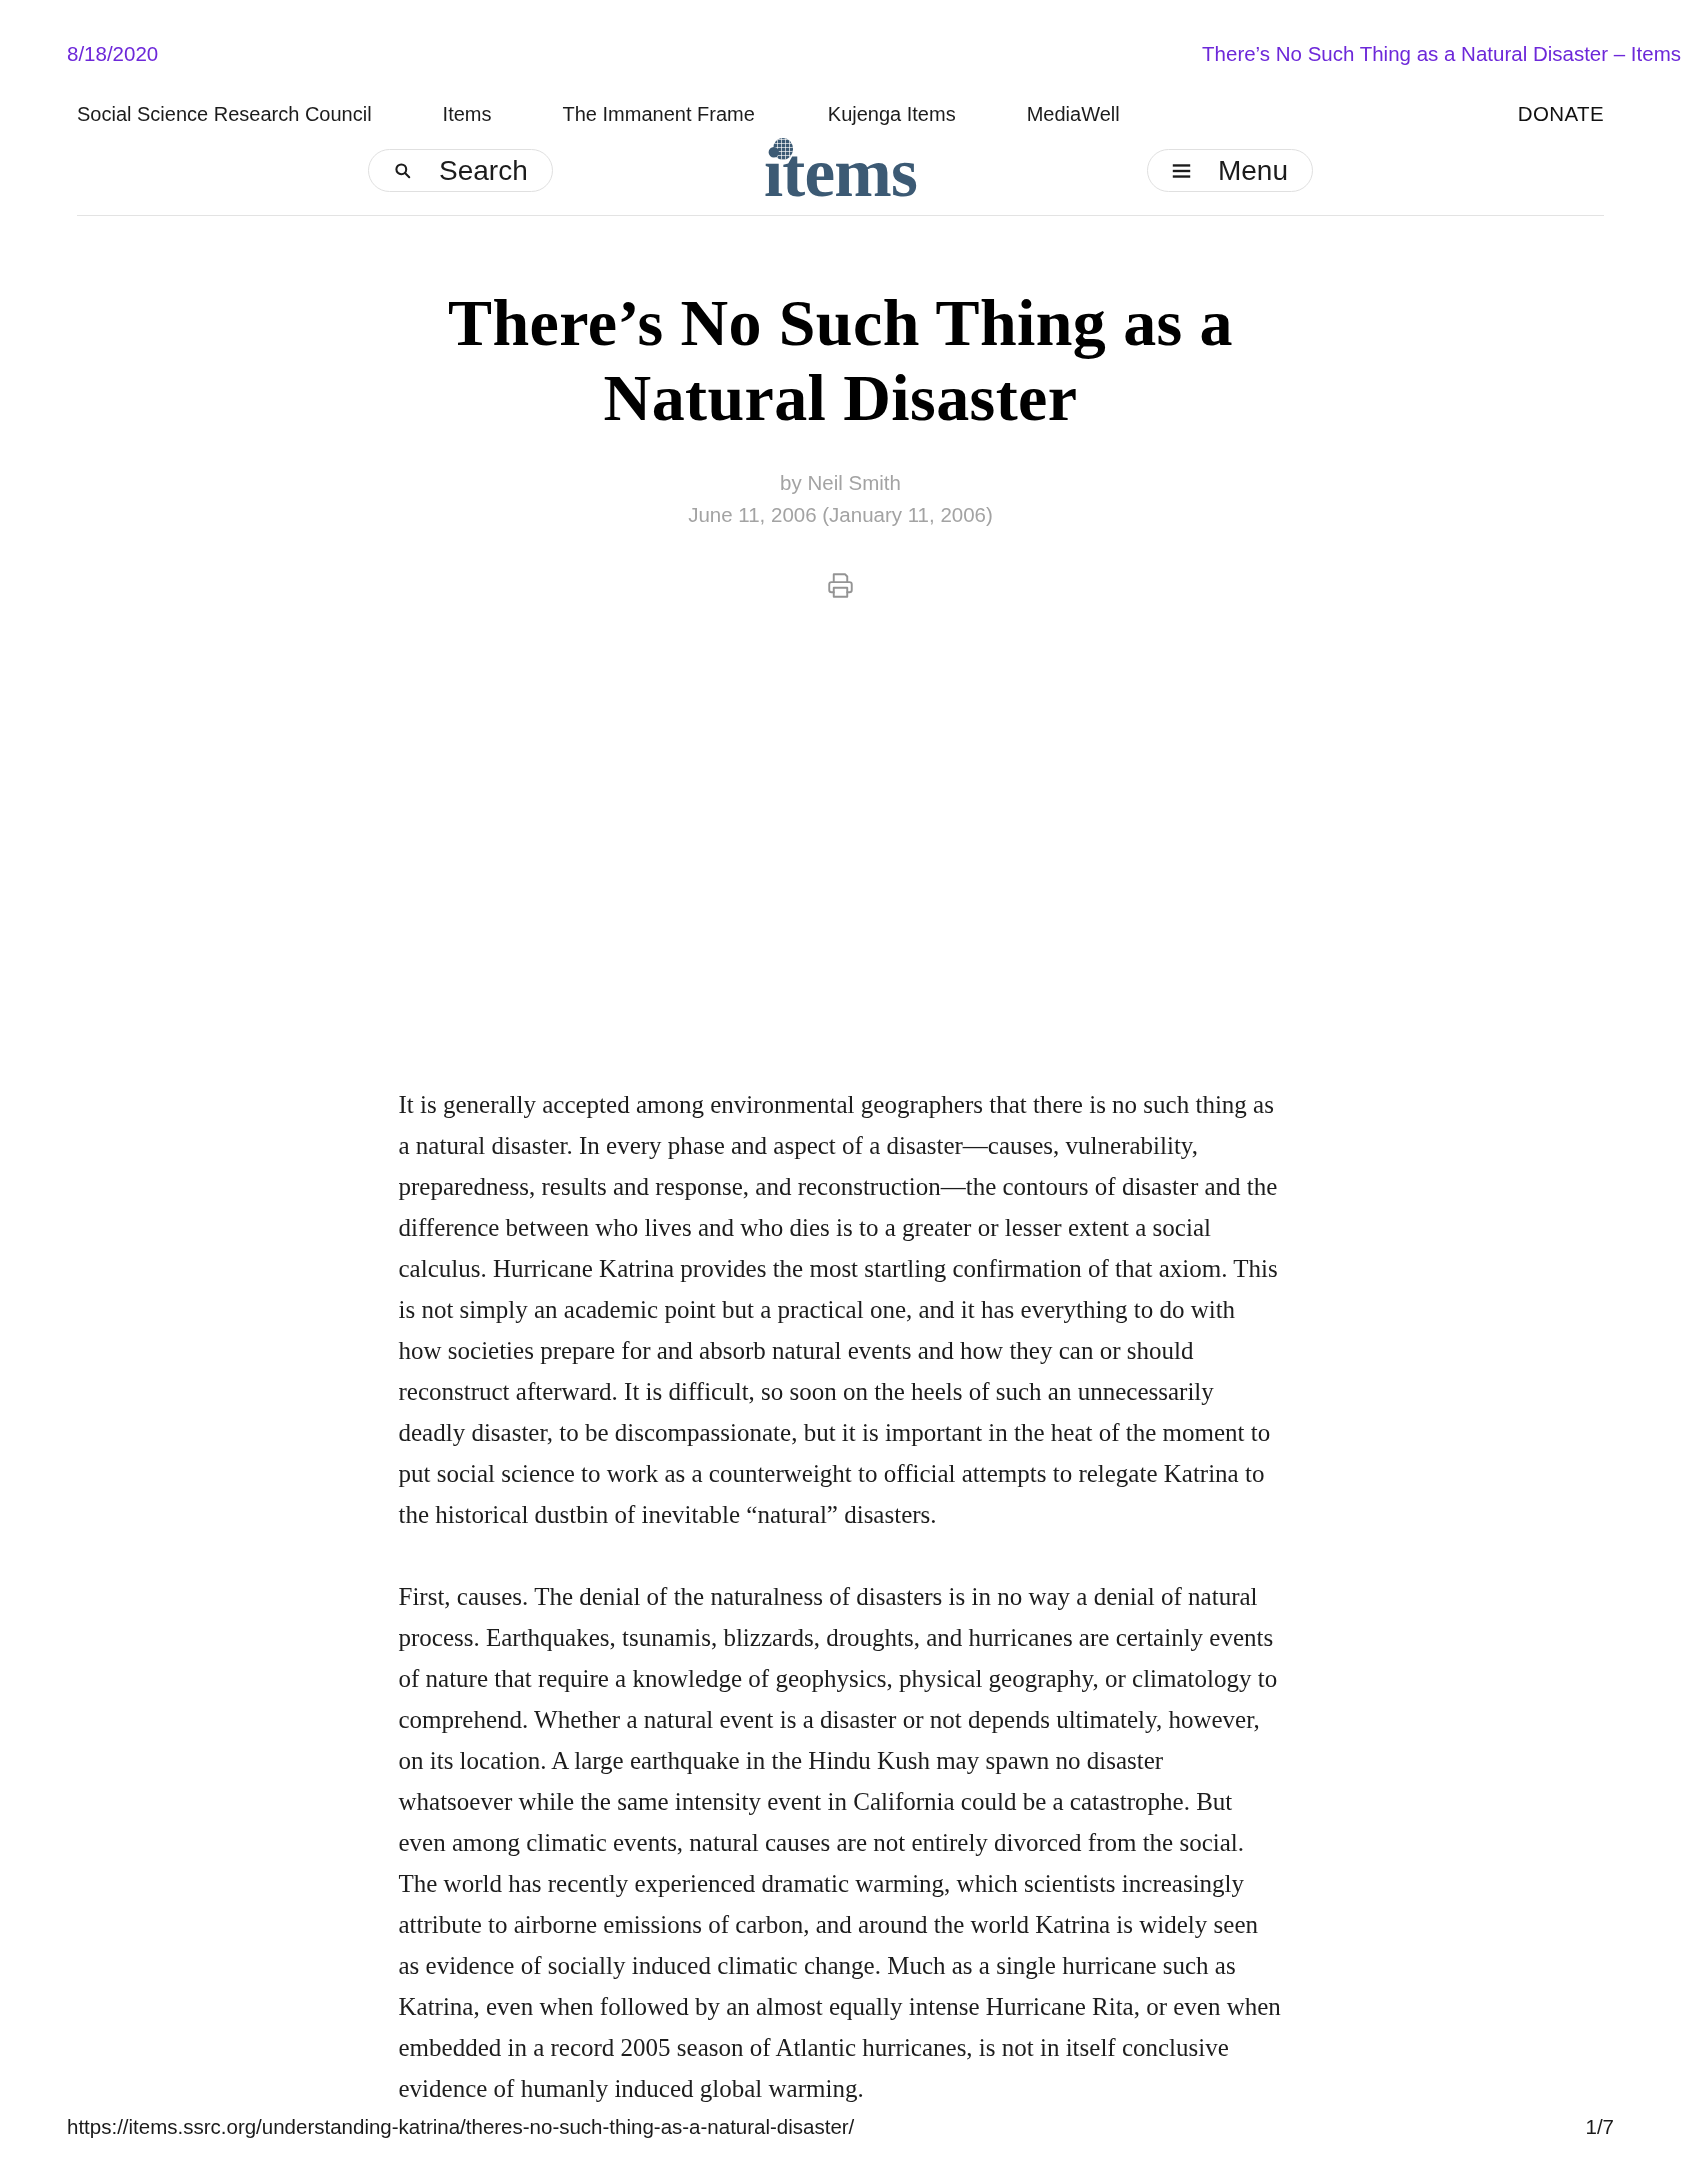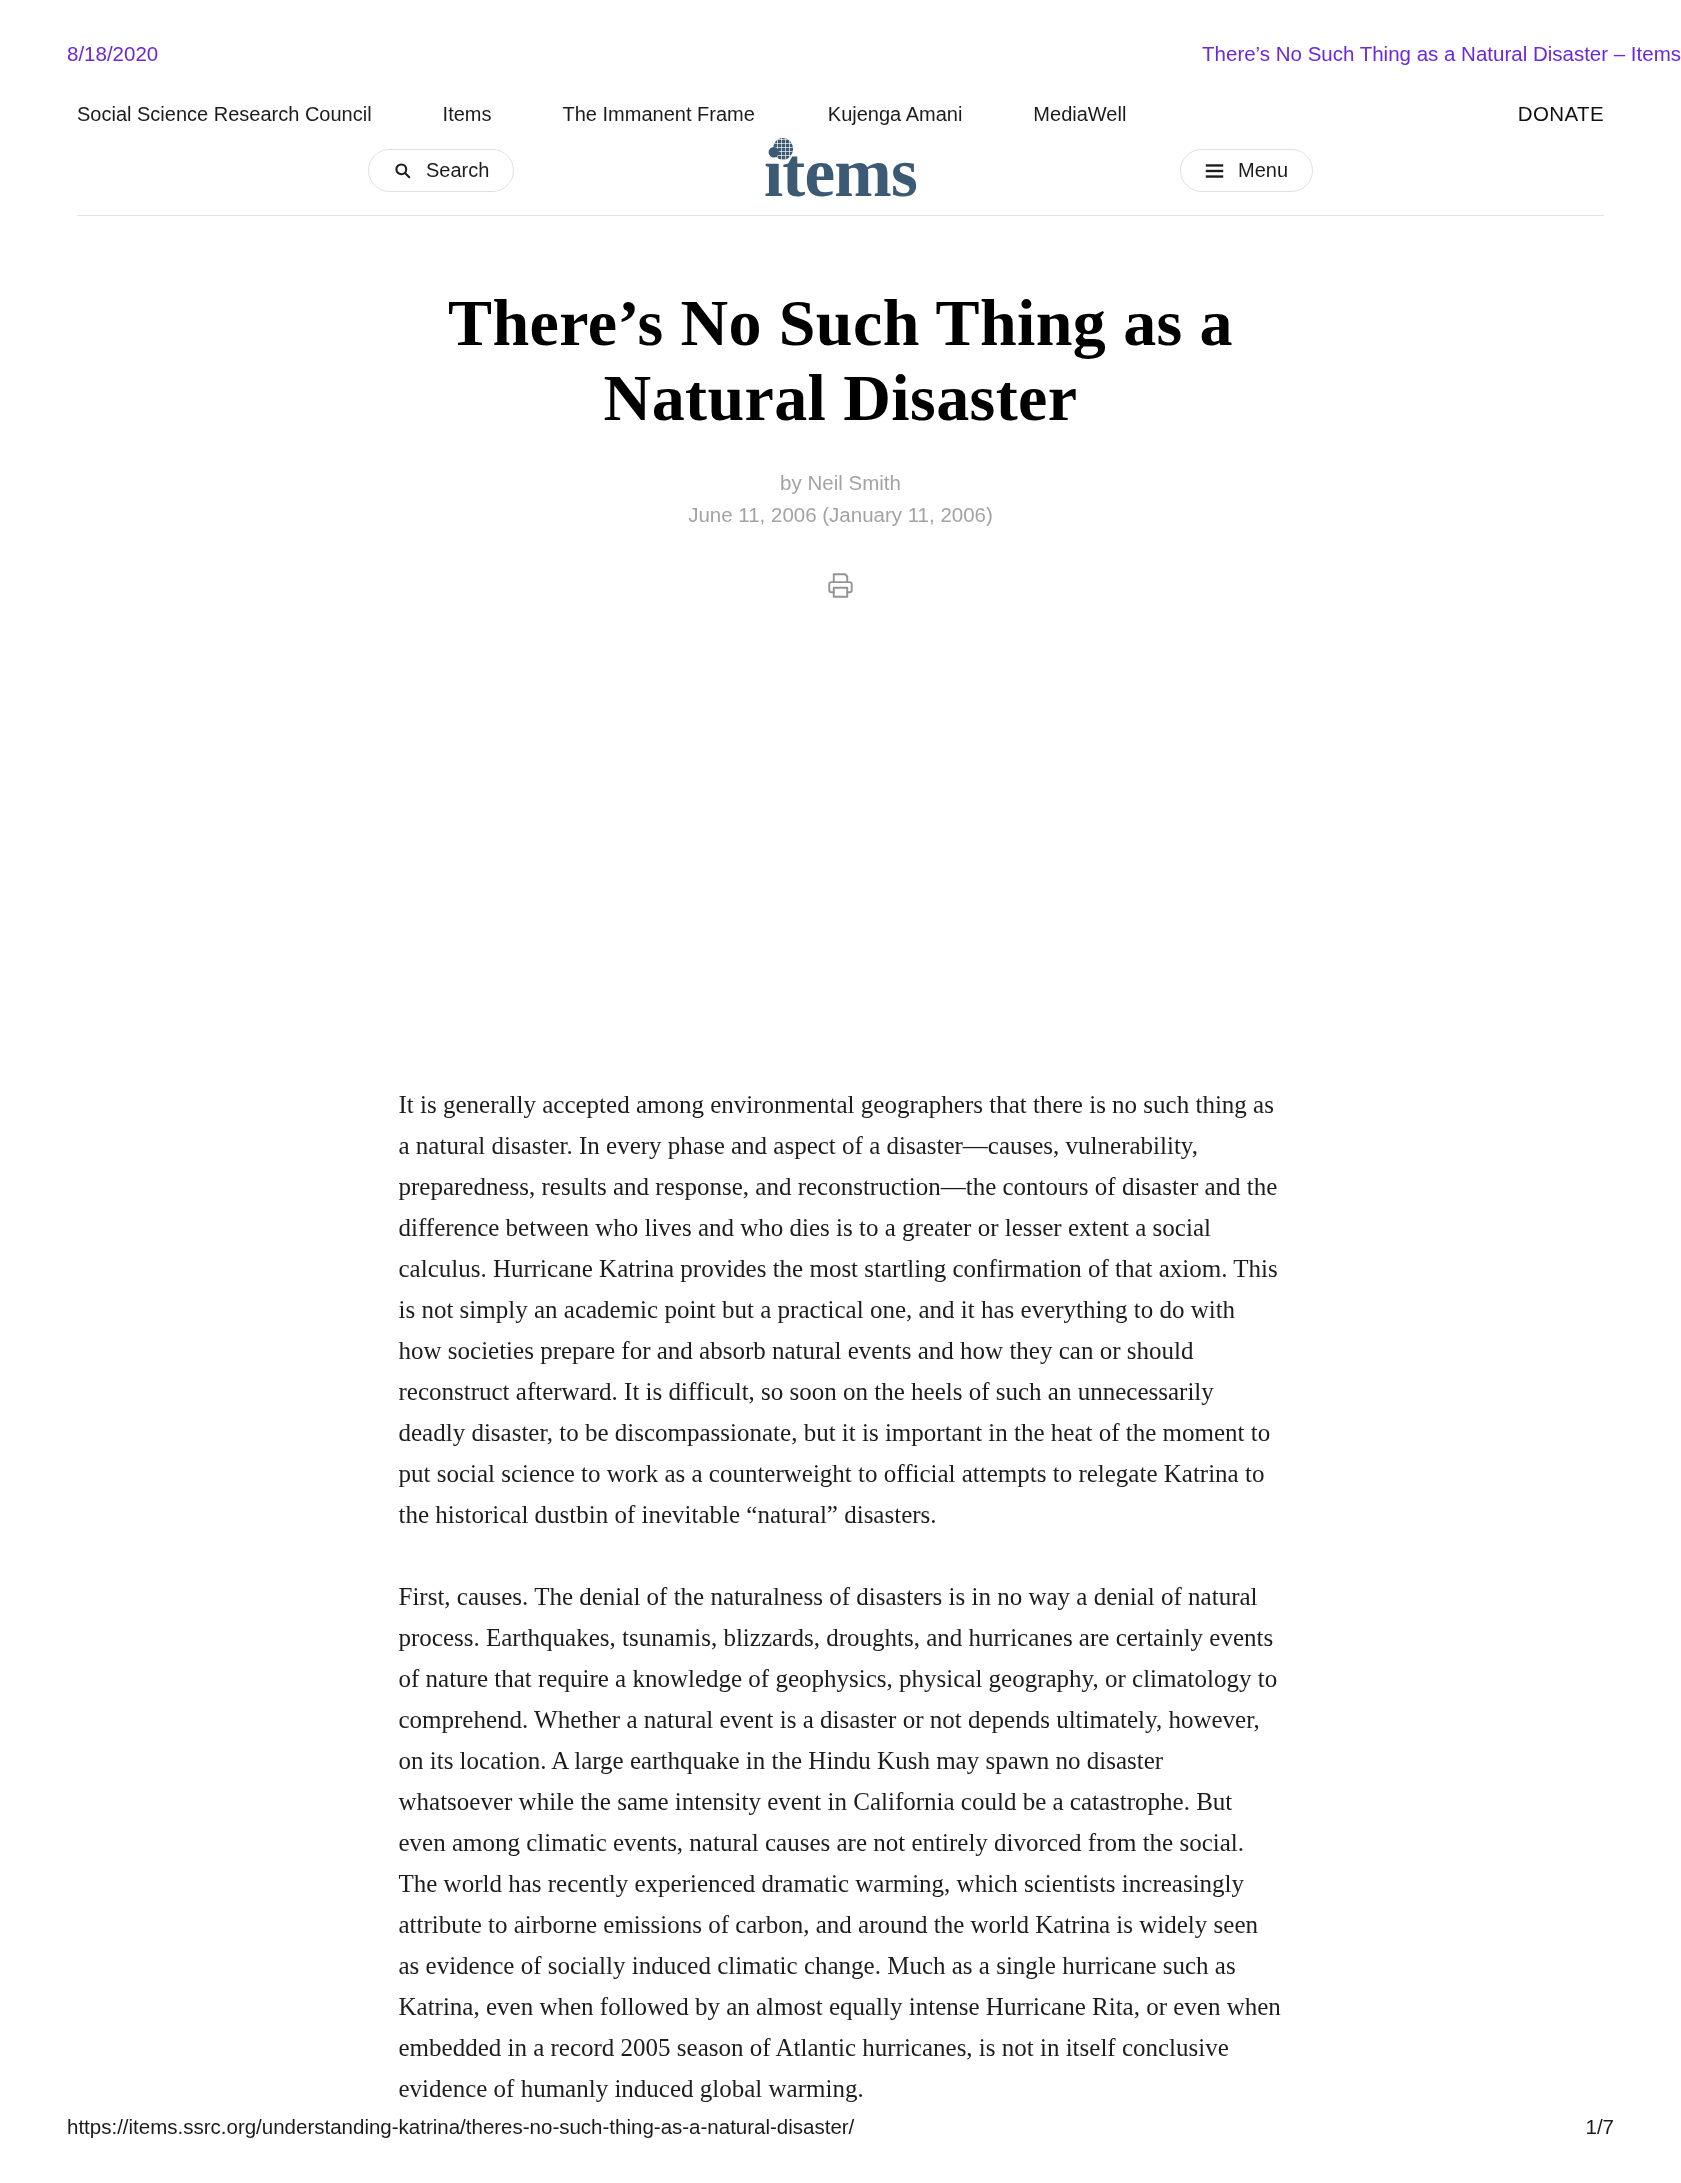--- a/index.html
+++ b/index.html
@@ -107,27 +107,27 @@
     display: flex;
     align-items: center;
     justify-content: center;
   }
 
   .pill {
     position: absolute;
     display: inline-flex;
     align-items: center;
     justify-content: center;
-    gap: 14px;
+    gap: 27px;
     height: 43px;
     padding: 0 24px;
     border: 1.6px solid #e0e0e0;
     border-radius: 24px;
     background: #fff;
-    font-size: 20px;
+    font-size: 28px;
     color: #1c1c1c;
     box-sizing: border-box;
     cursor: pointer;
     font-family: "Liberation Sans", sans-serif;
   }
   .pill.search { left: 291px; }
   .pill.menu   { right: 291px; }
 
   .icon-search svg, .icon-menu svg { display: block; }
 
@@ -219,21 +219,21 @@
   <span class="ph-title">There’s No Such Thing as a Natural Disaster – Items</span>
 </div>
 
 <div class="site-wrap">
 
   <nav class="topnav">
     <div class="topnav-links">
       <a href="#">Social Science Research Council</a>
       <a href="#">Items</a>
       <a href="#">The Immanent Frame</a>
-      <a href="#">Kujenga Amani</a>
+      <a href="#">Kujenga Items</a>
       <a href="#">MediaWell</a>
     </div>
     <a href="#" class="donate">DONATE</a>
   </nav>
 
   <div class="masthead">
 
     <div class="pill search">
       <span class="icon-search">
         <svg width="19" height="19" viewBox="0 0 24 24" fill="none" stroke="#1c1c1c" stroke-width="2.6" stroke-linecap="round">

